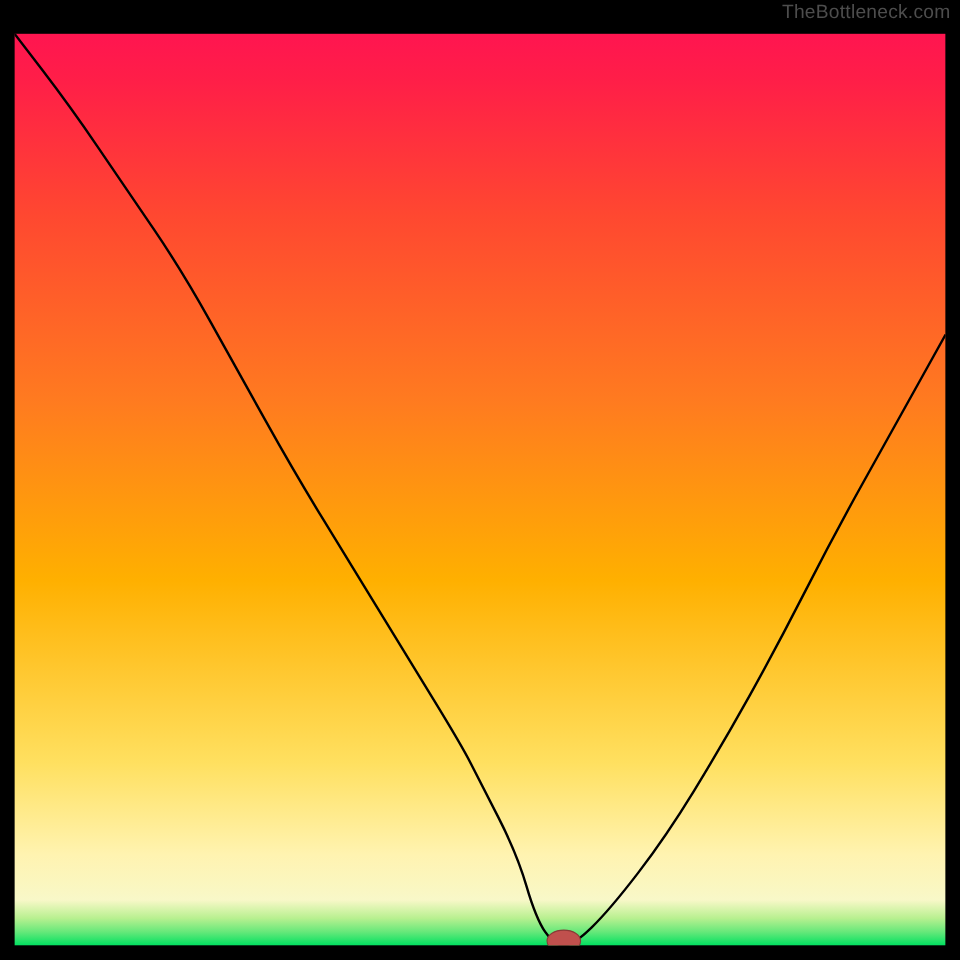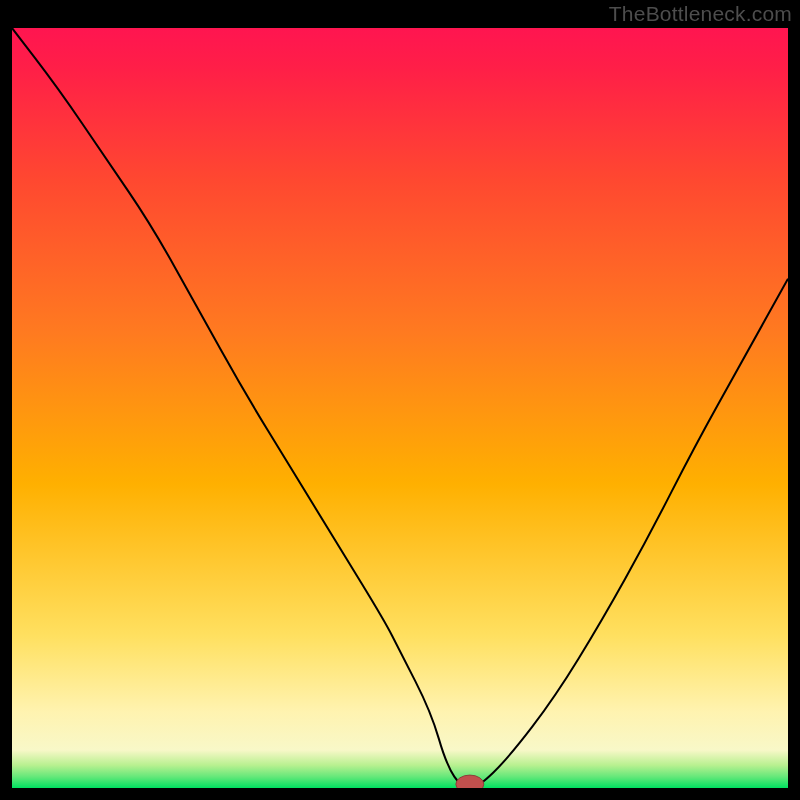--- a/index.html
+++ b/index.html
@@ -15,21 +15,21 @@
     position: relative;
     width: 800px;
     height: 800px;
     background: #000000;
   }
   .watermark {
     position: absolute;
     top: 2px;
     right: 8px;
     color: #4d4d4d;
-    font-size: 21px;
+    font-size: 16px;
     font-weight: 500;
     letter-spacing: 0.2px;
     user-select: none;
   }
   .plot-frame {
     position: absolute;
     left: 12px;
     top: 28px;
     width: 776px;
     height: 760px;

